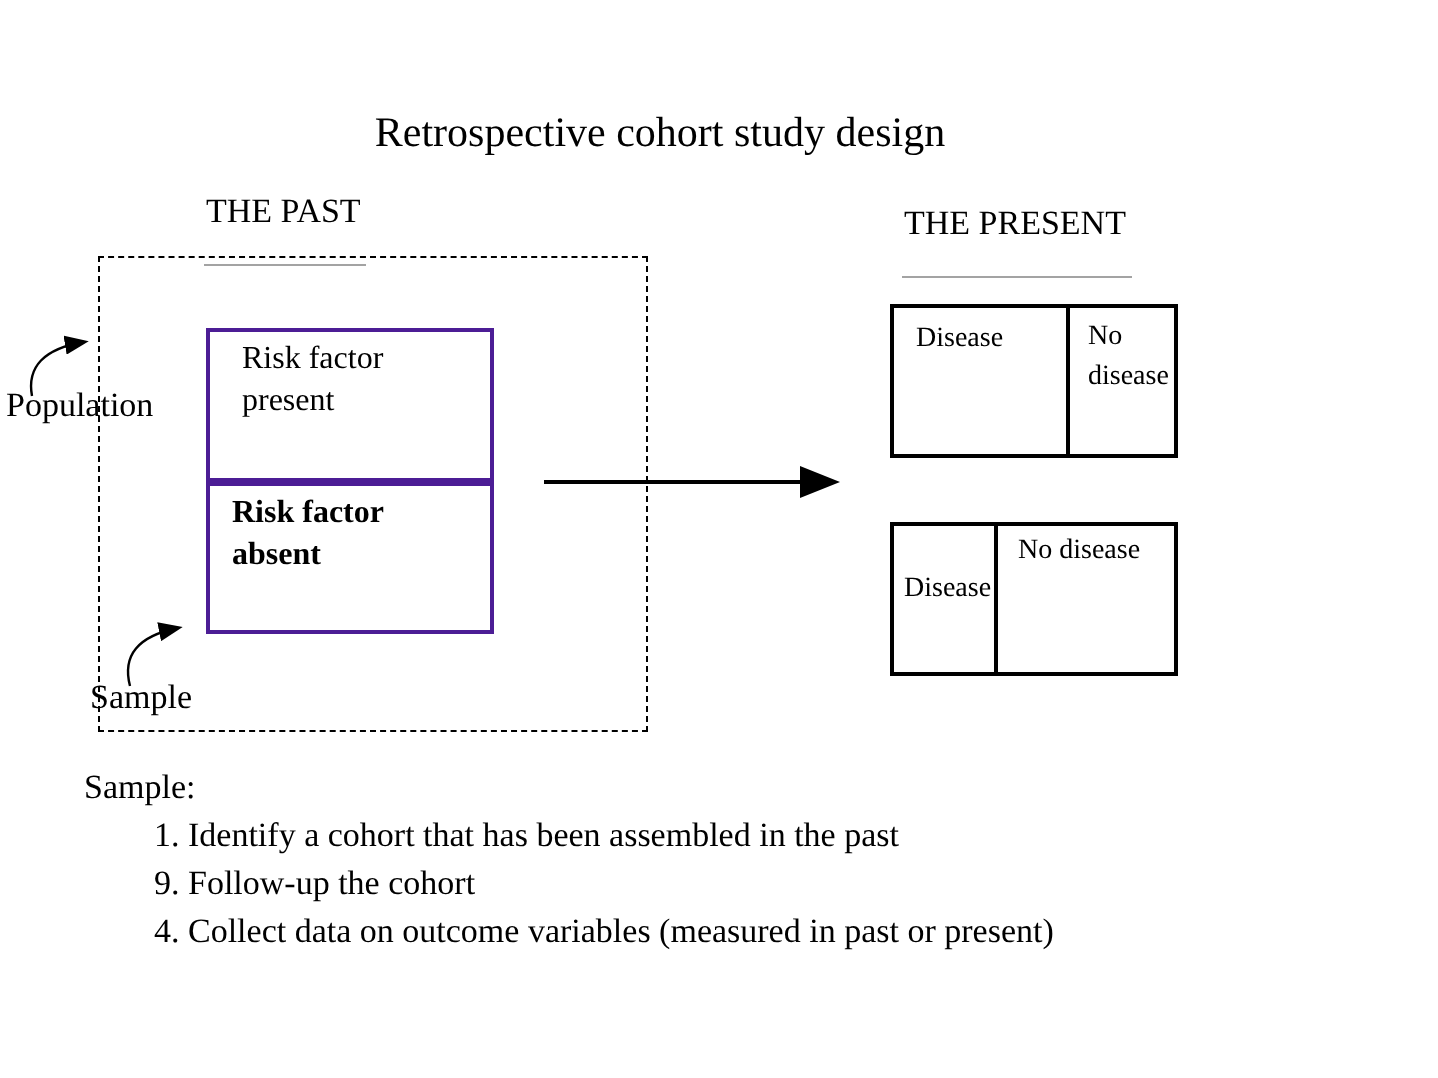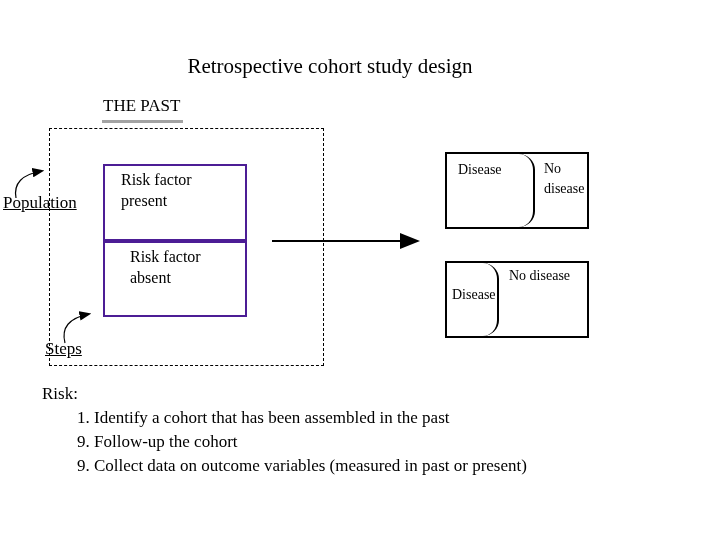--- a/index.html
+++ b/index.html
@@ -13,54 +13,54 @@
   .slide { position: relative; width: 719px; height: 539px; background: #ffffff; margin-top: 44px; }
 
   .title {
     position: absolute; left: 0; top: 10px; width: 660px;
     text-align: center; font-size: 21px; white-space: nowrap;
   }
 
   .heading { position: absolute; font-size: 17px; white-space: nowrap; }
   .heading-past { left: 102px; top: 52px; }
   .heading-present { left: 451px; top: 58px; }
-  .underline { display: inline-block; border-bottom: 3px solid #a3a3a3; padding: 0 3px 4px 1px; text-align: right; }
+  .underline { display: inline-block; border-bottom: 1px solid #a3a3a3; padding: 0 3px 16px 1px; text-align: right; }
 
   .dashed-box {
     position: absolute; left: 49px; top: 84px; width: 273px; height: 236px;
     border: 1px dashed #000;
   }
 
   .risk-box {
     position: absolute; left: 103px; width: 140px;
     border: 2px solid #4c1d95; background: #fff;
     font-size: 16px; line-height: 21px;
   }
   .risk-box span { display: block; padding: 3px 8px 0 16px; width: 95px; }
   .risk-present { top: 120px; height: 73px; }
   .risk-absent  { top: 197px; height: 72px; }
-  .risk-absent span { padding-left: 25px; }
+  .risk-absent span { padding-left: 11px; font-weight: bold; }
 
-  .side-label { position: absolute; font-size: 17px; white-space: nowrap; text-decoration: underline; }
+  .side-label { position: absolute; font-size: 17px; white-space: nowrap; }
   .population-label { left: 3px;  top: 149px; }
   .sample-label     { left: 45px; top: 295px; }
 
   .arrow-svg { position: absolute; overflow: visible; }
   .time-arrow { left: 268px; top: 188px; }
   .population-arrow { left: 8px;  top: 118px; }
   .sample-arrow     { left: 55px; top: 258px; }
 
   .outcome-box {
     position: absolute; left: 445px; width: 140px; height: 73px;
     border: 2px solid #000; background: #fff; display: flex;
     font-size: 14px; line-height: 20px;
   }
   .outcome-top    { top: 108px; }
   .outcome-bottom { top: 217px; }
-  .cell { box-sizing: border-box; overflow: visible; white-space: normal; border-radius: 16px; }
+  .cell { box-sizing: border-box; overflow: visible; white-space: normal; }
   .cell-divider { border-right: 2px solid #000; }
   .outcome-top .cell-left     { width: 88px; padding: 6px 0 0 11px; }
   .outcome-top .cell-right    { width: 52px; padding: 5px 0 0 9px;  }
   .outcome-bottom .cell-left  { width: 52px; padding: 22px 0 0 5px; }
   .outcome-bottom .cell-right { width: 88px; padding: 3px 0 0 10px; }
   .cell span { display: inline-block; width: 46px; }
   .outcome-top .cell-left span, .outcome-bottom .cell-right span { width: 80px; }
 
   .steps {
     position: absolute; left: 42px; top: 338px; width: 620px;
@@ -79,32 +79,35 @@
         <polygon points="0,0 10,4 0,8" fill="#000"></polygon>
       </marker>
     </defs>
   </svg>
 
   <div class="title">Retrospective cohort study design</div>
 
   <div class="heading heading-past">
     <span class="underline">THE PAST</span>
   </div>
+  <div class="heading heading-present">
+    <span class="underline">THE PRESENT</span>
+  </div>
 
   <div class="dashed-box"></div>
 
   <div class="risk-box risk-present">
     <span>Risk factor present</span>
   </div>
   <div class="risk-box risk-absent">
     <span>Risk factor absent</span>
   </div>
 
   <div class="side-label population-label">Population</div>
-  <div class="side-label sample-label">Steps</div>
+  <div class="side-label sample-label">Sample</div>
 
   <svg class="arrow-svg population-arrow" width="44" height="42">
     <path d="M 8,36 Q 4,14 34,9" fill="none" stroke="#000" stroke-width="1.2" marker-end="url(#arrowhead)"></path>
   </svg>
 
   <svg class="arrow-svg sample-arrow" width="44" height="44">
     <path d="M 10,41 Q 4,18 34,12" fill="none" stroke="#000" stroke-width="1.2" marker-end="url(#arrowhead)"></path>
   </svg>
 
   <svg class="arrow-svg time-arrow" width="156" height="18">
@@ -123,19 +126,19 @@
   <div class="outcome-box outcome-bottom">
     <div class="cell cell-left cell-divider">
       <span>Disease</span>
     </div>
     <div class="cell cell-right">
       <span>No disease</span>
     </div>
   </div>
 
   <div class="steps">
-    <div>Risk:</div>
+    <div>Sample:</div>
     <div class="step">1. Identify a cohort that has been assembled in the past</div>
     <div class="step">9. Follow-up the cohort</div>
-    <div class="step">9. Collect data on outcome variables (measured in past or present)</div>
+    <div class="step">4. Collect data on outcome variables (measured in past or present)</div>
   </div>
 
 </div>
 
 </body></html>

